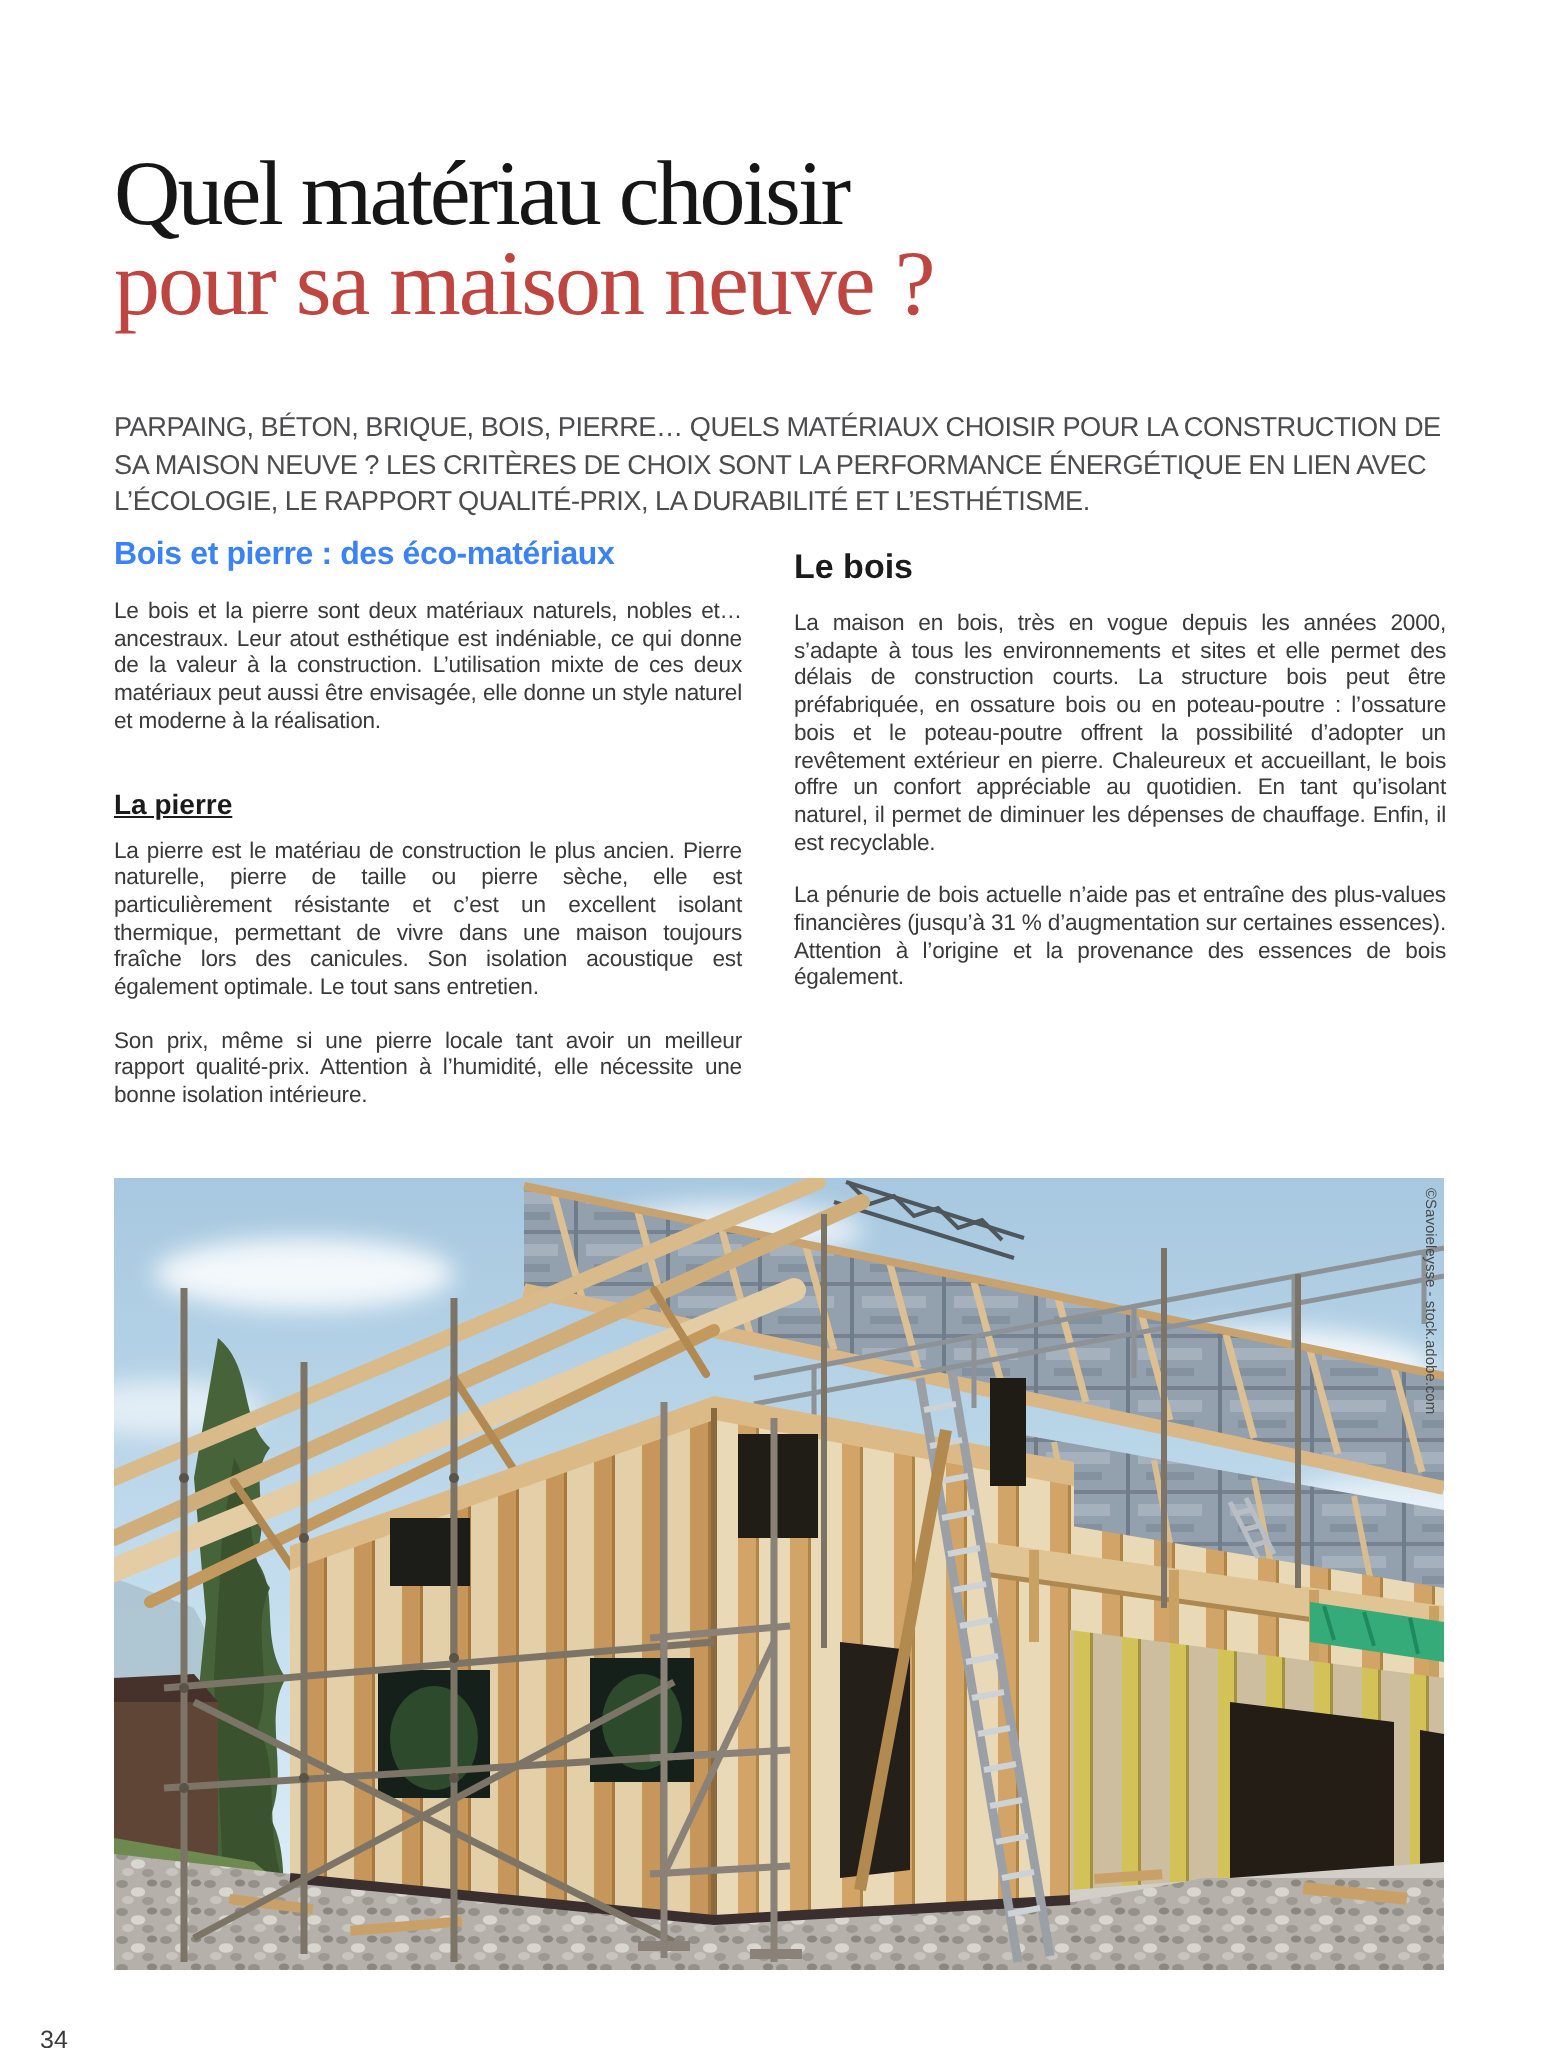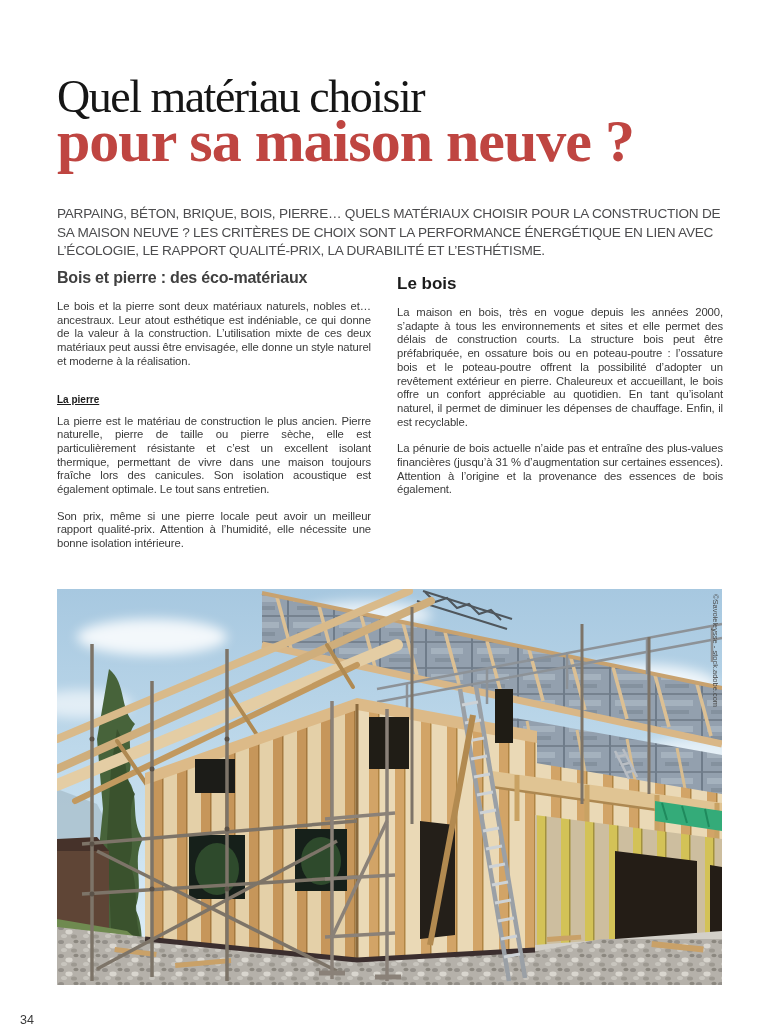--- a/index.html
+++ b/index.html
@@ -4,33 +4,33 @@
 <style>
   * { margin:0; padding:0; box-sizing:border-box; }
   html,body { background:#e8e8e8; }
   .page {
     position:relative; width:773px; height:1024px; margin:0 auto;
     background:#ffffff; overflow:hidden;
     font-family:"Liberation Sans", sans-serif;
   }
   .title { position:absolute; left:57px; top:74px; font-family:"Liberation Serif", serif; line-height:45px; }
   .title .t1 { font-size:46px; font-weight:400; color:#161616; letter-spacing:-1.5px; }
-  .title .t2 { font-size:60px; font-weight:700; color:#bf4541; letter-spacing:-1px; }
+  .title .t2 { font-size:46px; font-weight:400; color:#bf4541; letter-spacing:-1px; }
   .intro {
     position:absolute; left:57px; top:205px; width:670px;
     font-size:13.6px; line-height:18.5px; letter-spacing:-0.25px;
     color:#4c4c4e; font-weight:400;
   }
   .col { position:absolute; top:269px; color:#3a3a3a; }
   .col-left  { left:57px;  width:314px; }
   .col-right { left:397px; width:326px; }
-  .col h2 { font-size:16px; font-weight:700; color:#404040; letter-spacing:-0.2px; margin:0 0 13px 0; }
+  .col h2 { font-size:16px; font-weight:700; color:#3b82f6; letter-spacing:-0.2px; margin:0 0 13px 0; }
   .col h3 { font-size:17px; font-weight:700; color:#1b1b1b; margin:0 0 10px 0; }
   .col-right h3 { padding-top:5px; margin-bottom:12px; }
-  .col h4 { font-size:10px; font-weight:700; color:#1b1b1b; margin:25px 0 10px 0;text-decoration:underline; }
+  .col h4 { font-size:14px; font-weight:700; color:#1b1b1b; margin:25px 0 10px 0;text-decoration:underline; }
   .col p {
     font-size:11.3px; line-height:13.7px; letter-spacing:-0.1px;
     text-align:justify; margin:0 0 13px 0;
   }
   .photo {
     position:absolute; left:57px; top:589px; width:665px; height:396px;
     overflow:hidden; background:#bcd4e6;
   }
   .photo svg { display:block; }
   .pagenum {
@@ -48,21 +48,21 @@
     <div class="t2">pour sa maison neuve ?</div>
   </header>
 
   <p class="intro">PARPAING, BÉTON, BRIQUE, BOIS, PIERRE… QUELS MATÉRIAUX CHOISIR POUR LA CONSTRUCTION DE SA MAISON NEUVE ? LES CRITÈRES DE CHOIX SONT LA PERFORMANCE ÉNERGÉTIQUE EN LIEN AVEC L’ÉCOLOGIE, LE RAPPORT QUALITÉ-PRIX, LA DURABILITÉ ET L’ESTHÉTISME.</p>
 
   <section class="col col-left">
     <h2>Bois et pierre : des éco-matériaux</h2>
     <p>Le bois et la pierre sont deux matériaux naturels, nobles et… ancestraux. Leur atout esthétique est indéniable, ce qui donne de la valeur à la construction. L’utilisation mixte de ces deux matériaux peut aussi être envisagée, elle donne un style naturel et moderne à la réalisation.</p>
     <h4>La pierre</h4>
     <p>La pierre est le matériau de construction le plus ancien. Pierre naturelle, pierre de taille ou pierre sèche, elle est particulièrement résistante et c’est un excellent isolant thermique, permettant de vivre dans une maison toujours fraîche lors des canicules. Son isolation acoustique est également optimale. Le tout sans entretien.</p>
-    <p>Son prix, même si une pierre locale peut avoir un meilleur rapport qualité-prix. Attention à l’humidité, elle nécessite une bonne isolation intérieure.</p>
+    <p>Son prix, même si une pierre locale tant avoir un meilleur rapport qualité-prix. Attention à l’humidité, elle nécessite une bonne isolation intérieure.</p>
   </section>
 
   <section class="col col-right">
     <h3>Le bois</h3>
     <p>La maison en bois, très en vogue depuis les années 2000, s’adapte à tous les environnements et sites et elle permet des délais de construction courts. La structure bois peut être préfabriquée, en ossature bois ou en poteau-poutre : l’ossature bois et le poteau-poutre offrent la possibilité d’adopter un revêtement extérieur en pierre. Chaleureux et accueillant, le bois offre un confort appréciable au quotidien. En tant qu’isolant naturel, il permet de diminuer les dépenses de chauffage. Enfin, il est recyclable.</p>
     <p>La pénurie de bois actuelle n’aide pas et entraîne des plus-values financières (jusqu’à 31 % d’augmentation sur certaines essences). Attention à l’origine et la provenance des essences de bois également.</p>
   </section>
 
   <figure class="photo">
     <svg width="665" height="396" viewBox="0 0 665 396" xmlns="http://www.w3.org/2000/svg">

